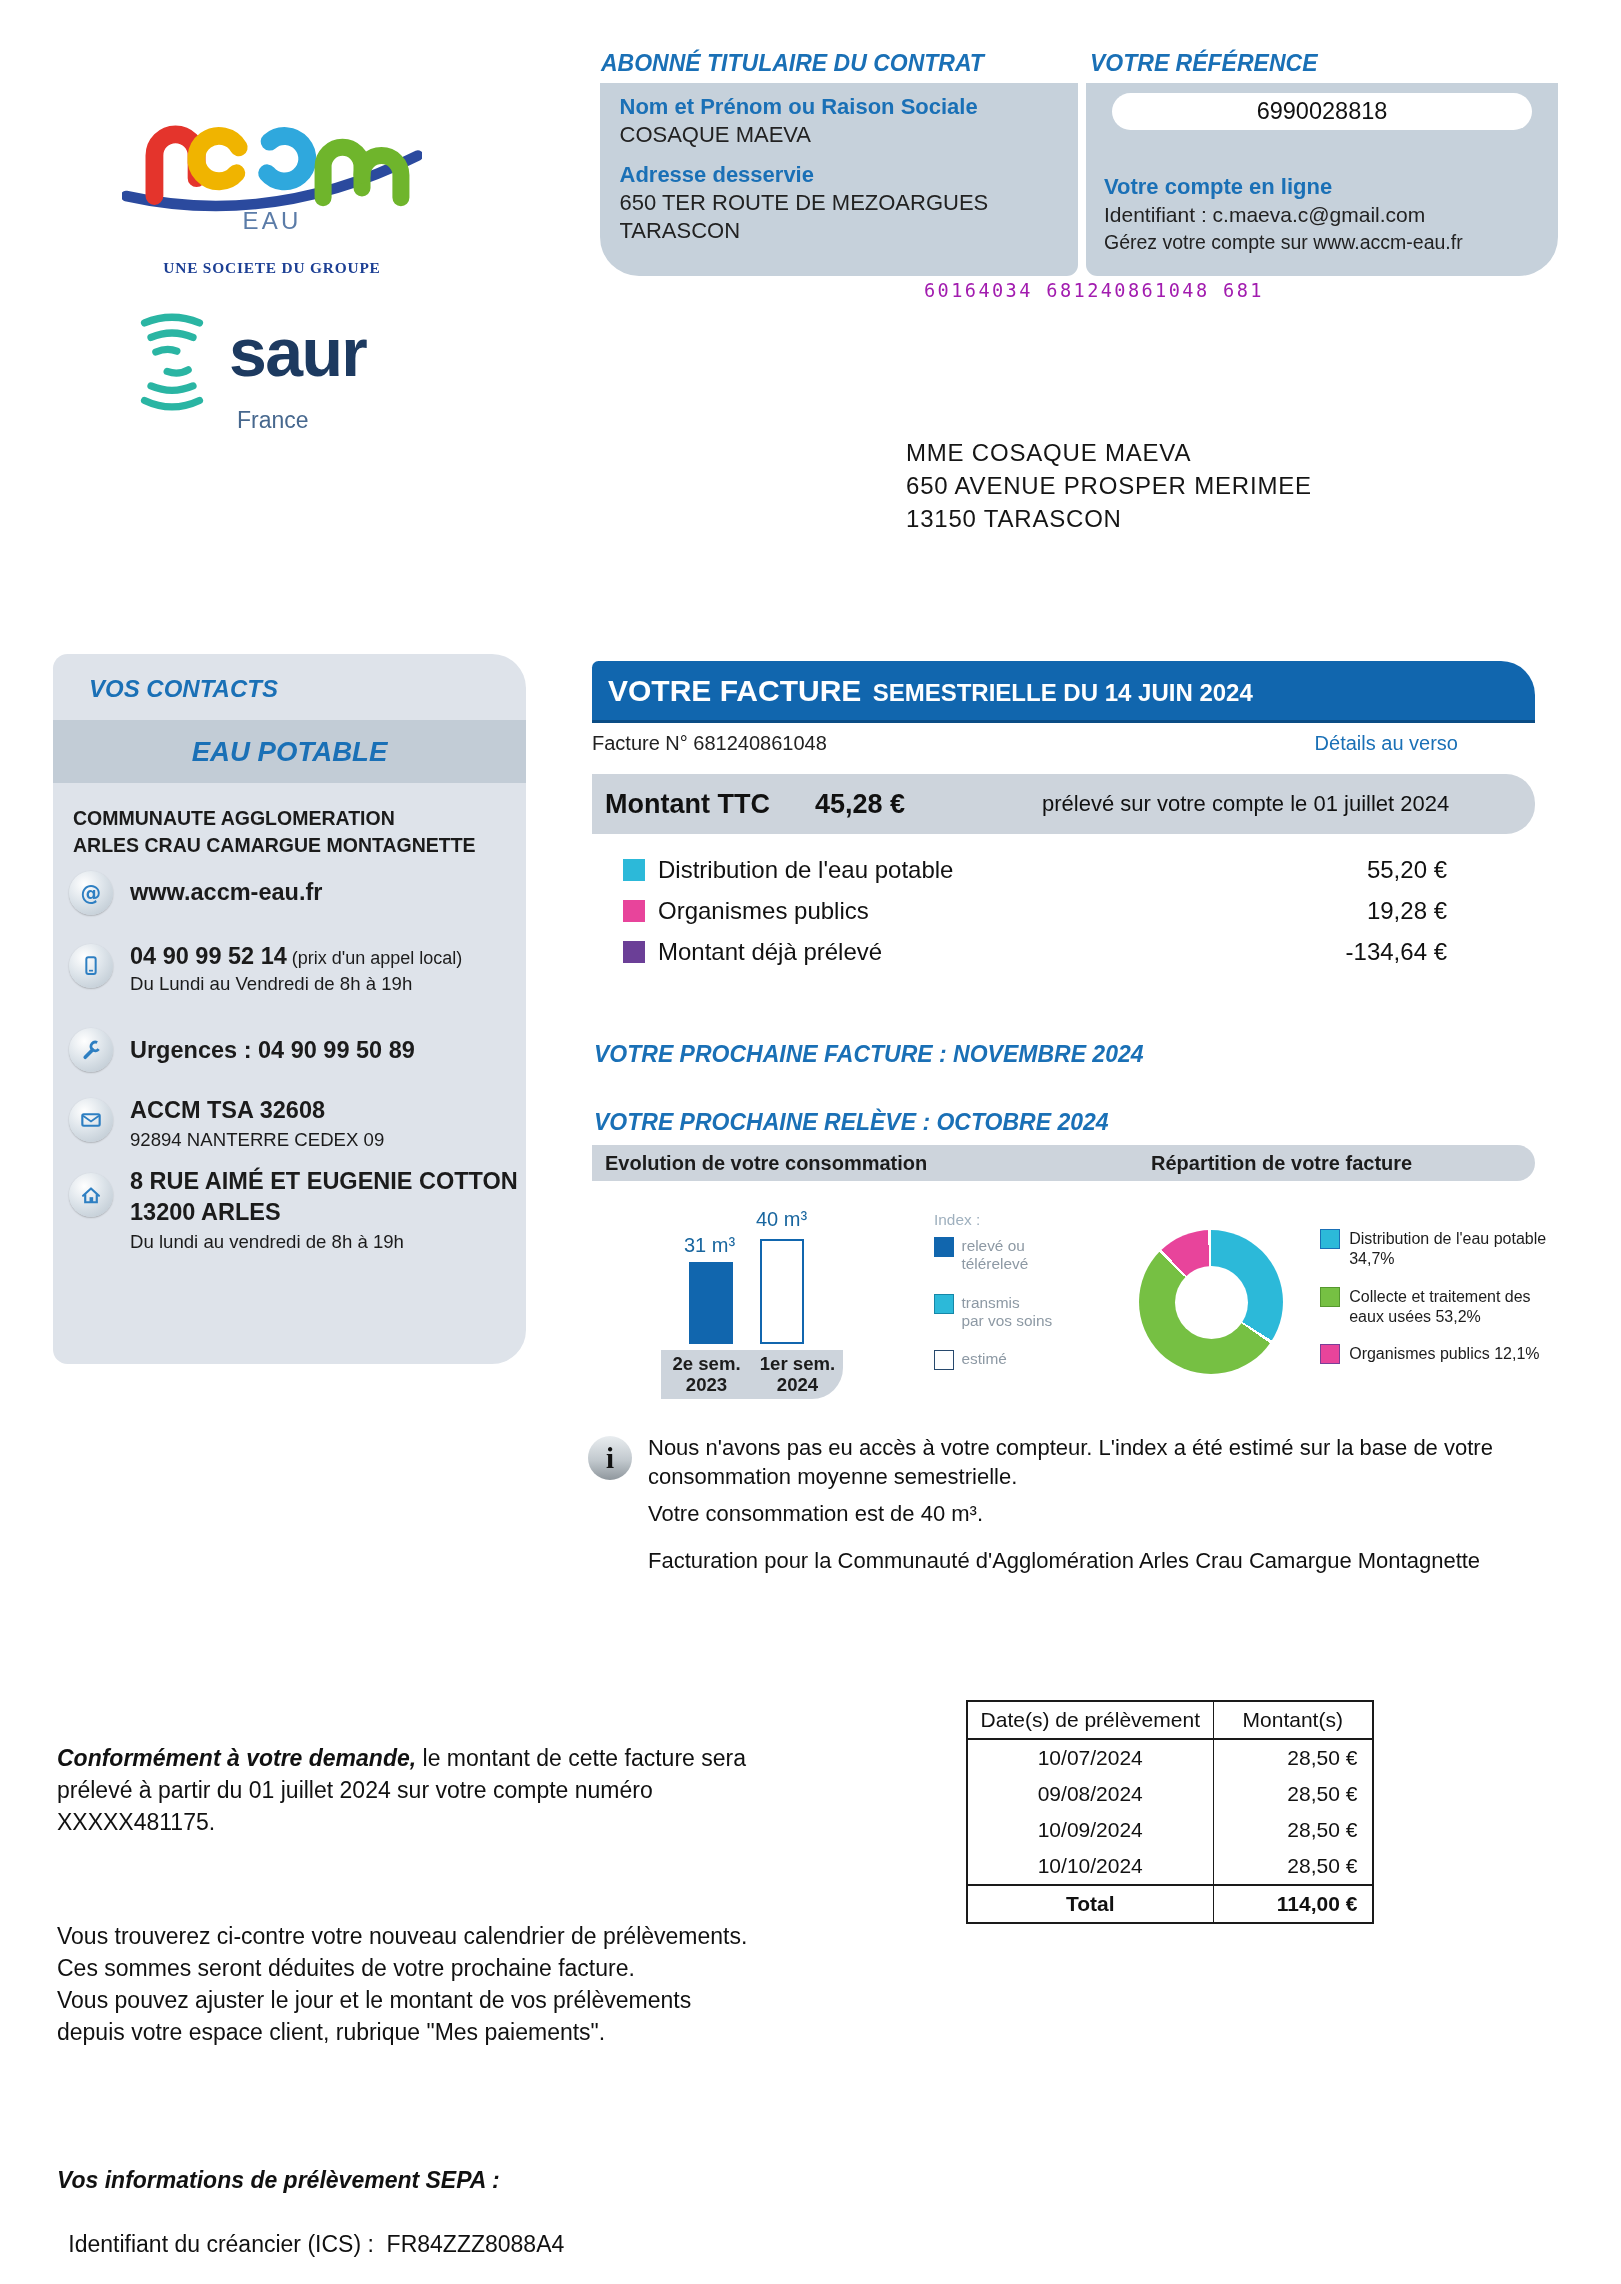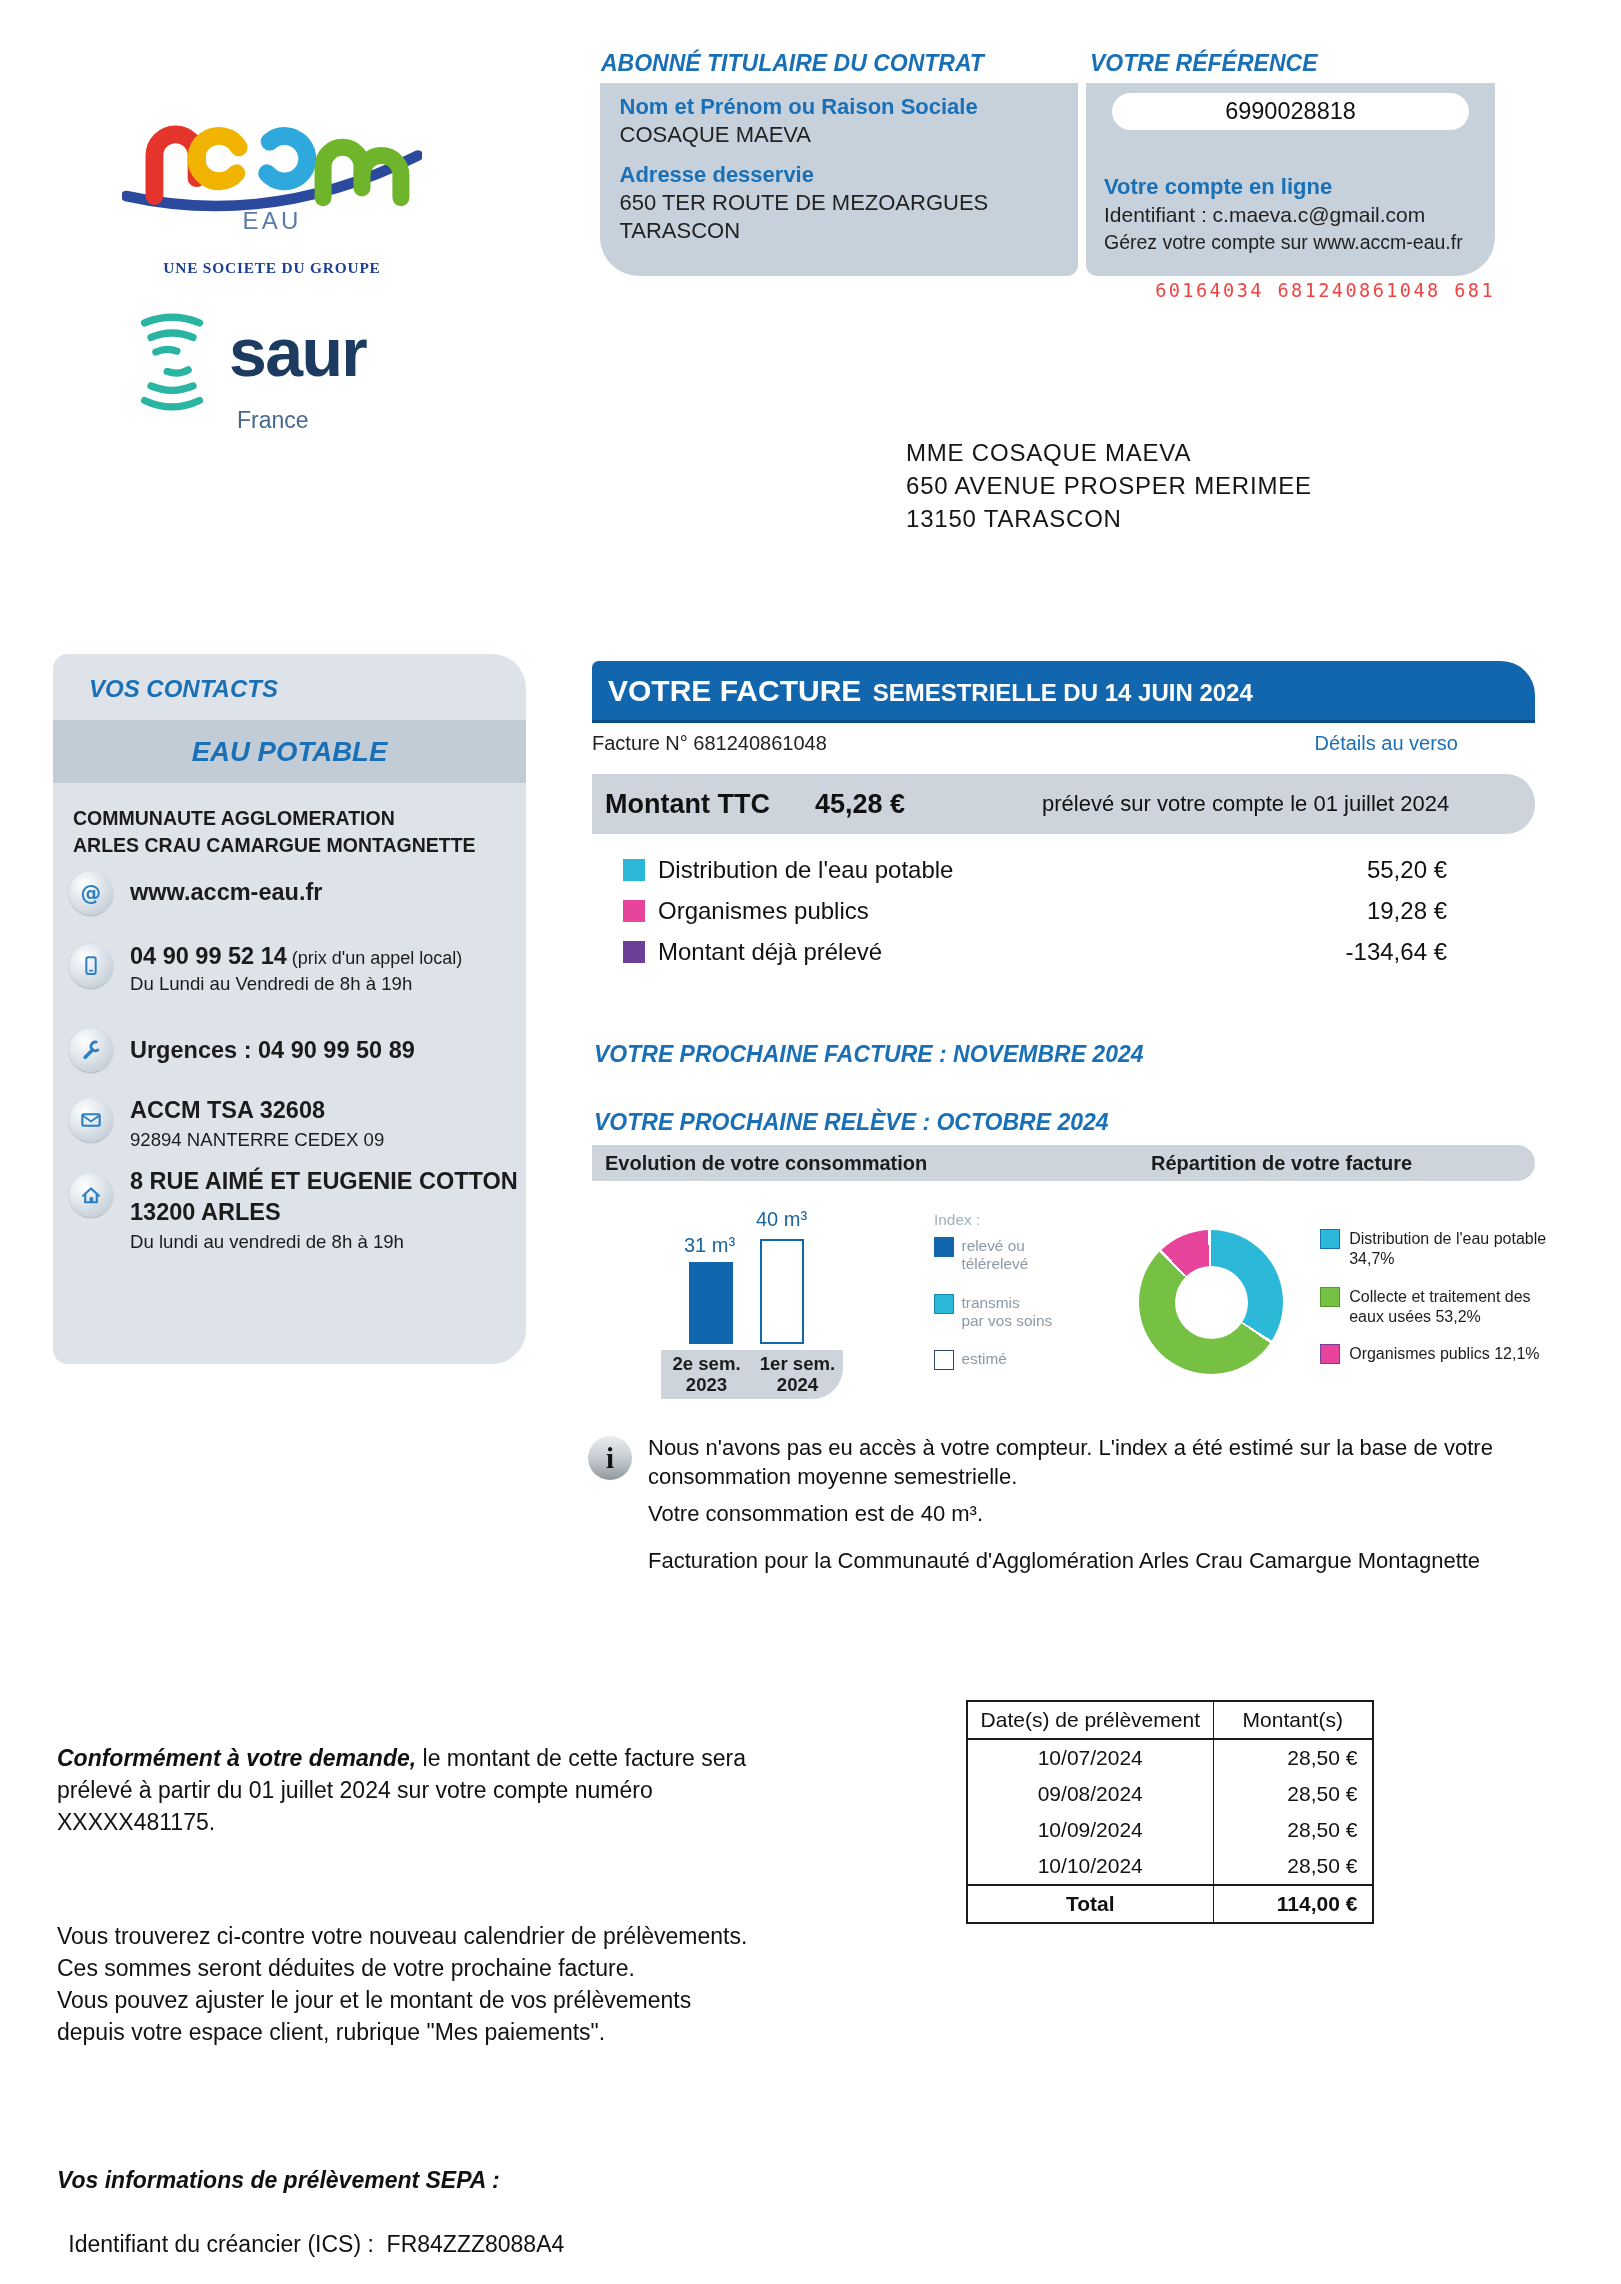--- a/index.html
+++ b/index.html
@@ -6,27 +6,27 @@
   .page{position:relative;width:1621px;height:2284px;background:#ffffff;overflow:hidden;
         font-family:"Liberation Sans", sans-serif;color:#1c1c1c;}
   .abs{position:absolute;}
   .pl{white-space:pre-line;}
   .blue{color:#1a70b6;}
   .b{font-weight:bold;font-style:italic;}
 
   
   .graybox{background:#c6d1db;}
   #subscriber-box{left:600px;top:83px;width:442px;height:193px;border-radius:0 0 11.3px 39px;padding-left:36px;}
-  #reference-box{left:1086px;top:83px;width:409px;height:193px;border-radius:0 0 39px 11.3px;}
+  #reference-box{left:1086px;top:83px;width:472px;height:193px;border-radius:0 0 39px 11.3px;}
   .box-label{font-size:22px;font-weight:bold;color:#1a70b6;}
   .box-text{font-size:22px;color:#222;}
   #ref-pill{left:26px;top:9.7px;right:26px;height:37px;background:#fff;border-radius:18.6px;
             text-align:center;line-height:37px;font-size:23.5px;color:#111;}
-  #code-line{left:924px;top:280px;width:571px;text-align:right;
-             font-family:"DejaVu Sans Mono", monospace;font-size:18.6px;color:#ef4444;letter-spacing:2.4px;}
+  #code-line{left:924px;top:280px;width:571px;text-align:left;
+             font-family:"DejaVu Sans Mono", monospace;font-size:18.6px;color:#a21caf;letter-spacing:2.4px;}
   #recipient{left:906px;top:436px;font-size:24px;line-height:33px;color:#151515;letter-spacing:0.8px;}
 
   
   #accm-eau{left:122px;top:207px;width:300px;text-align:center;font-size:24px;color:#5b7ca8;letter-spacing:3.2px;}
   #accm-tagline{left:122px;top:259px;width:300px;text-align:center;font-family:"Liberation Serif", serif;
                 font-size:15.4px;font-weight:bold;color:#1c3f94;letter-spacing:0.8px;}
   #saur-text{left:229px;top:318px;font-size:68px;font-weight:bold;color:#1d3a60;letter-spacing:-1.6px;line-height:1;}
   #saur-france{left:237px;top:407px;font-size:23px;color:#47688e;}
 
   

